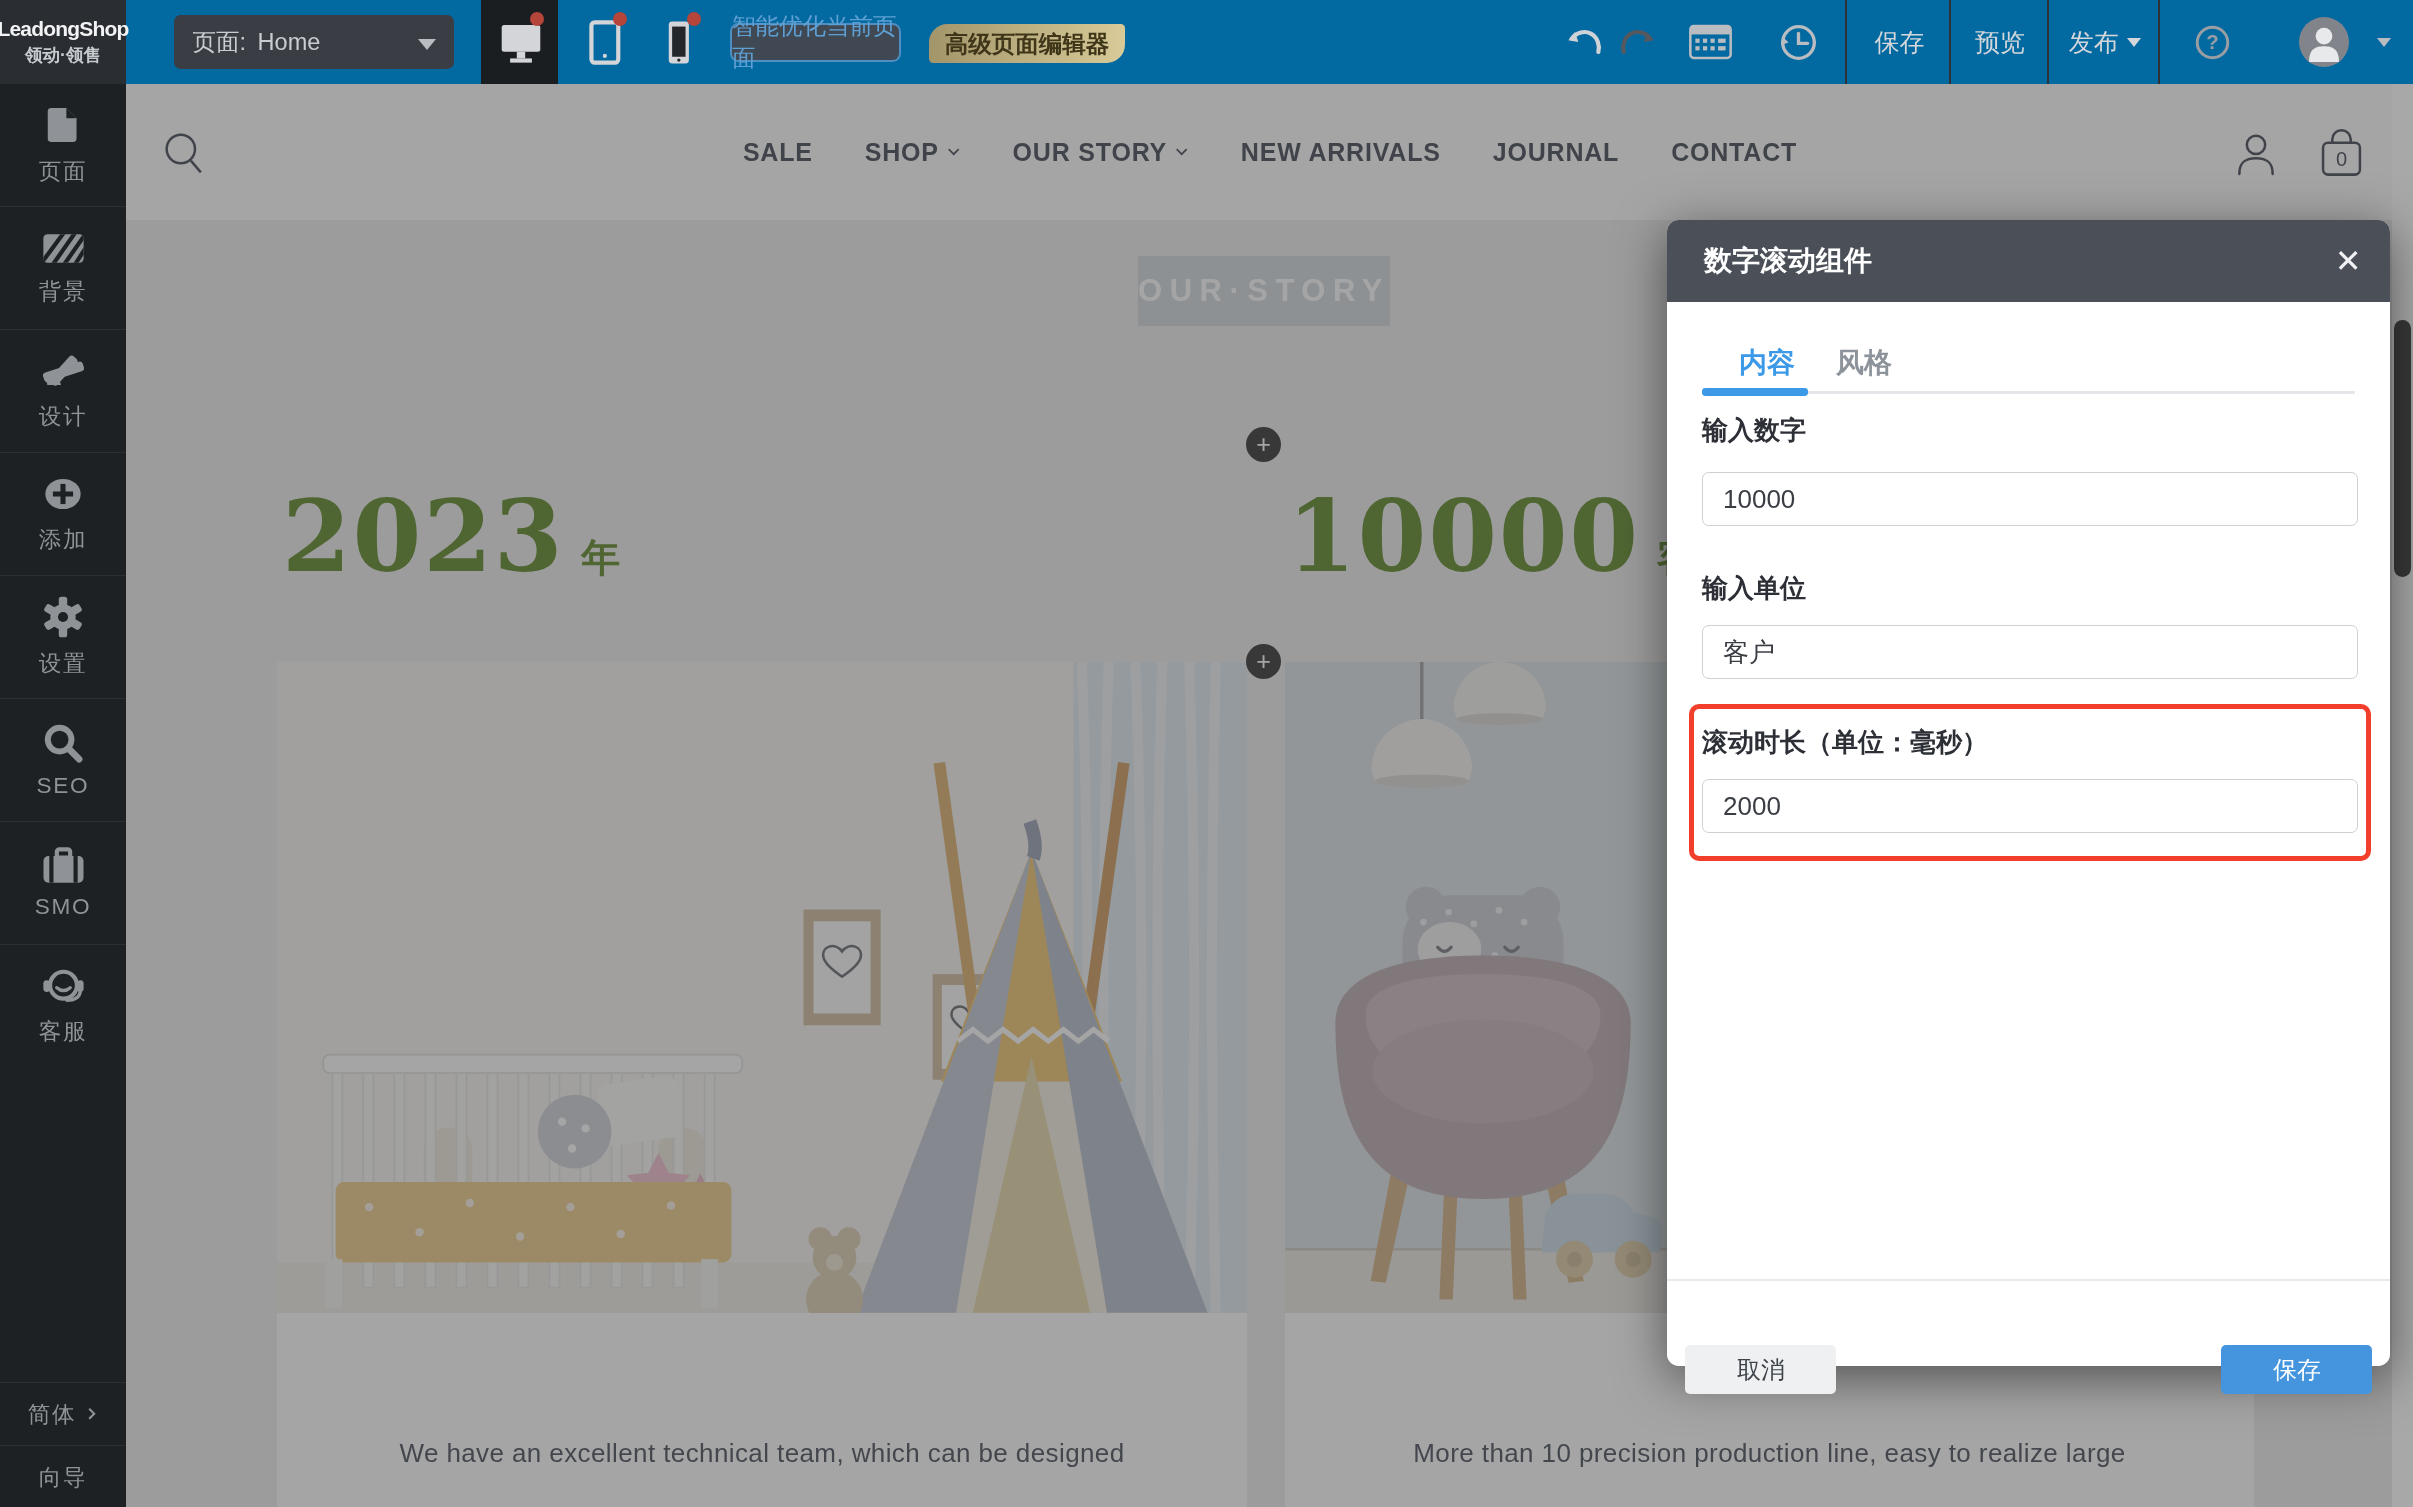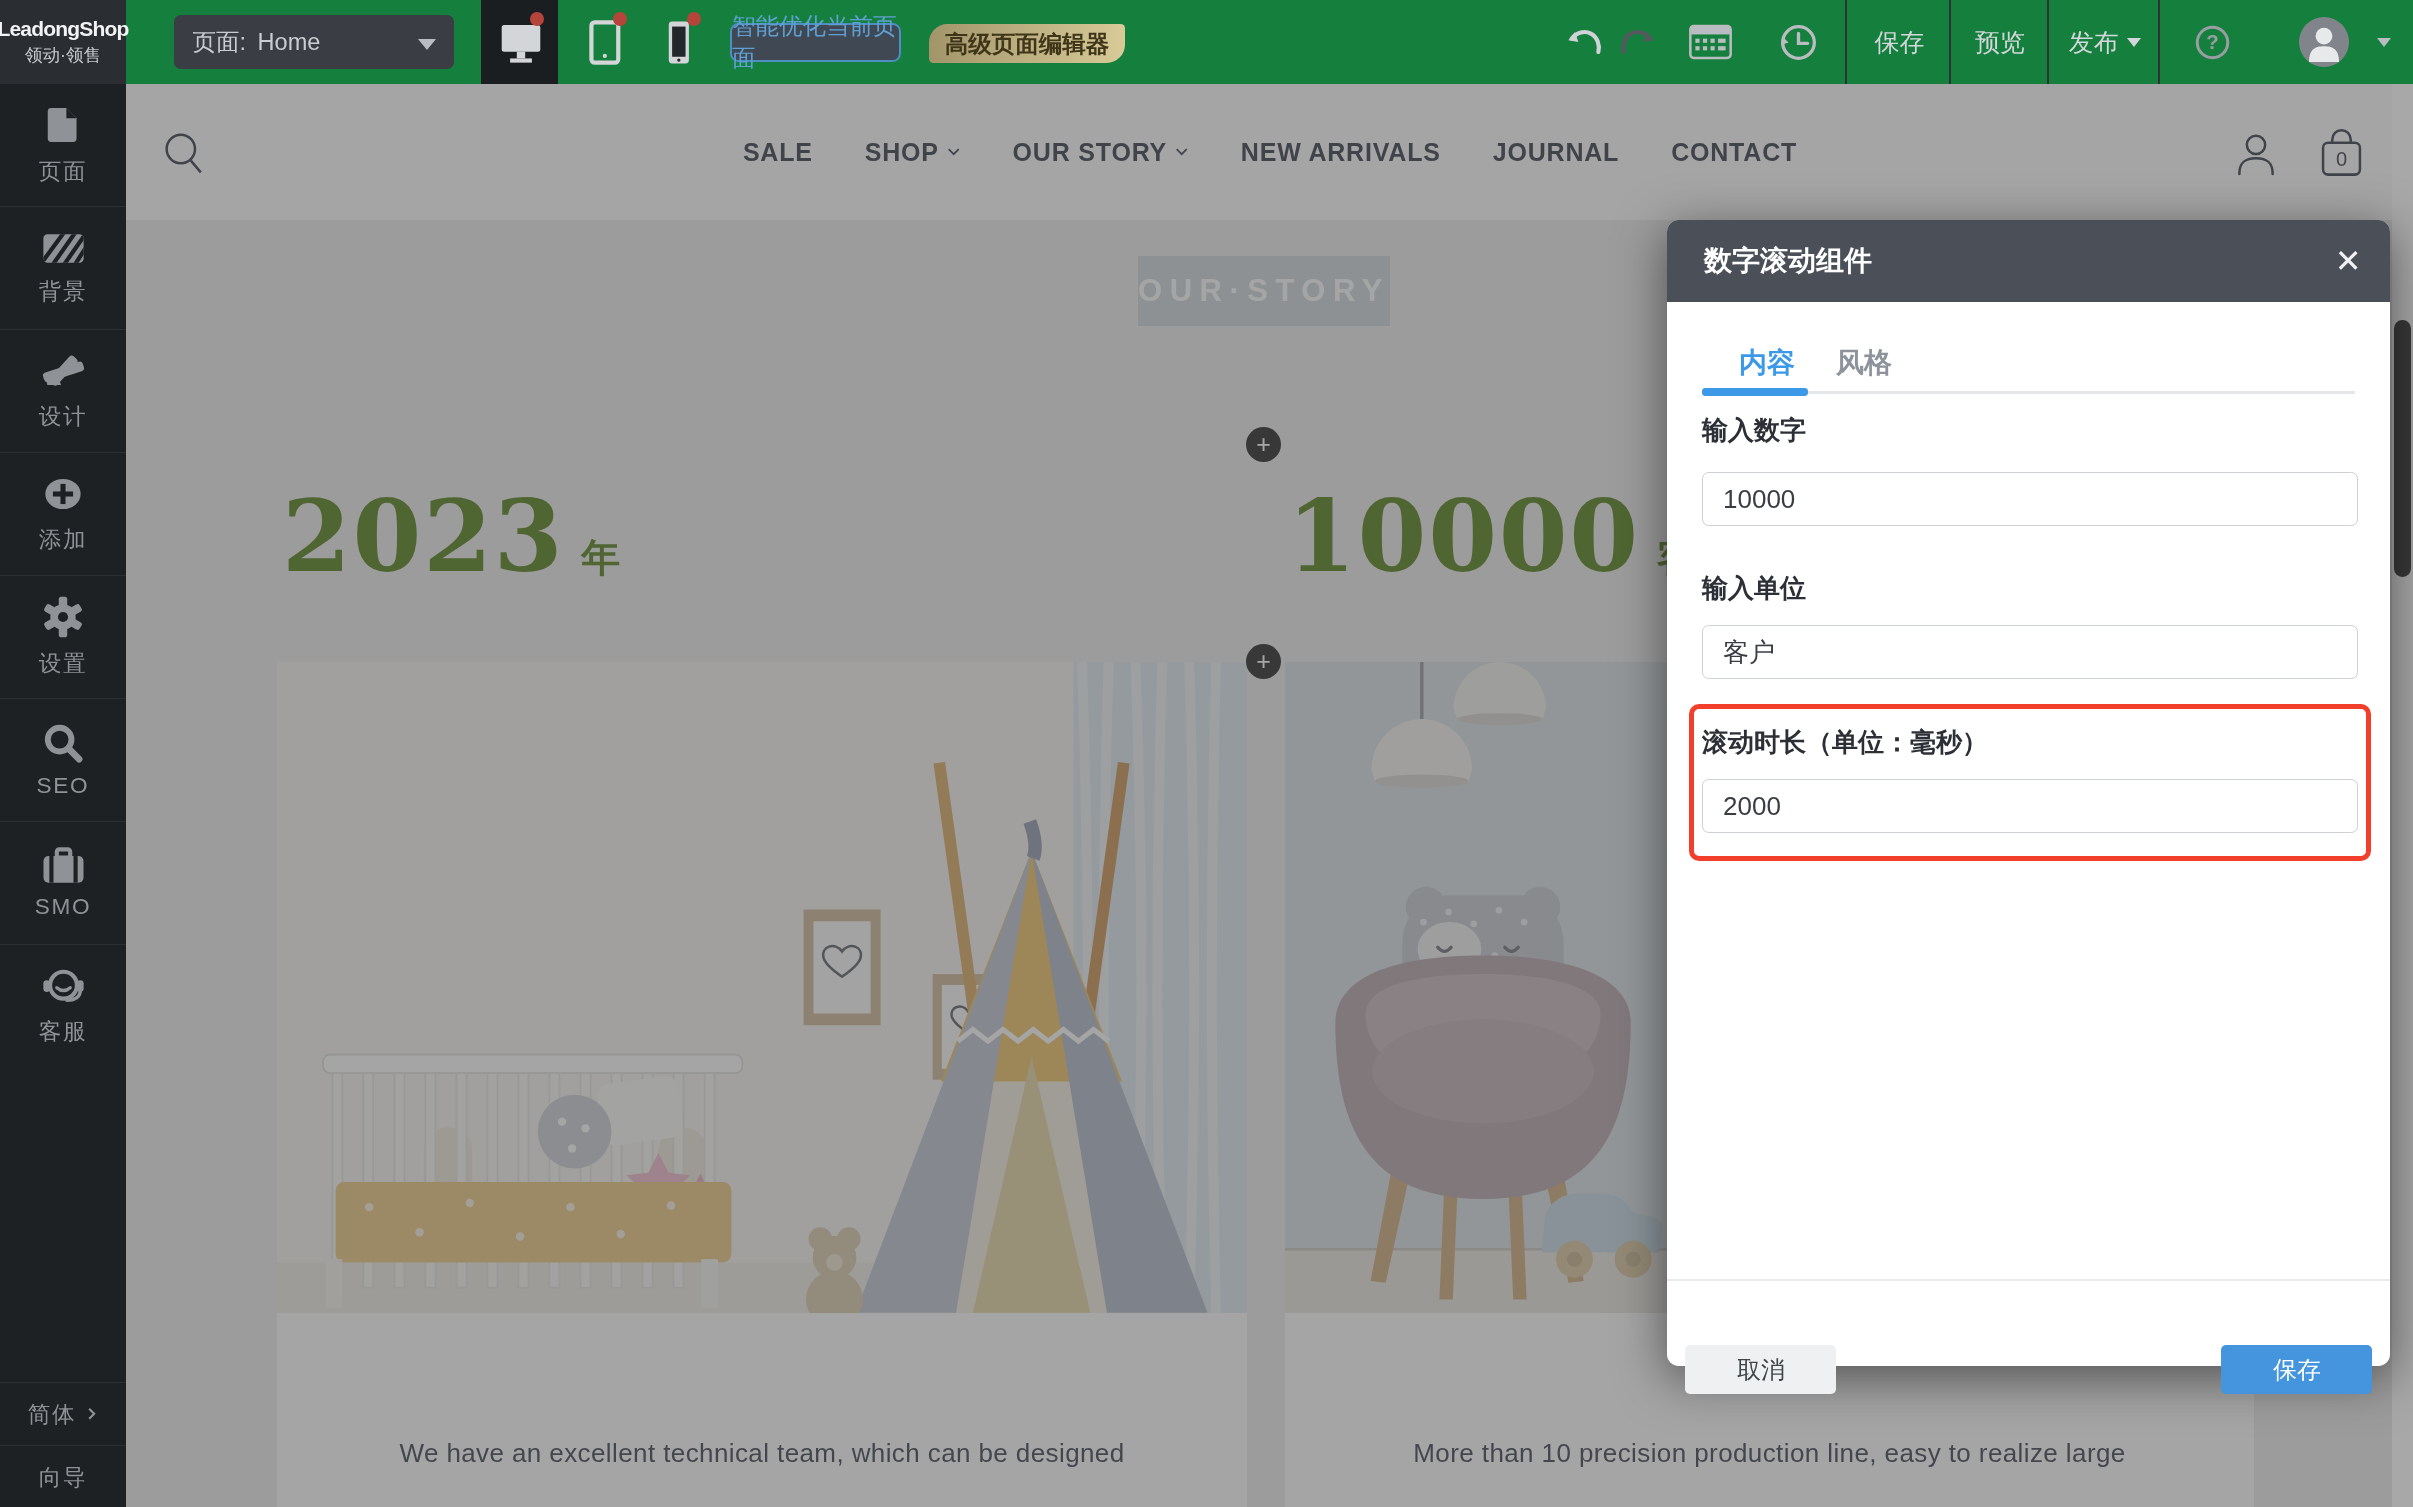--- a/index.html
+++ b/index.html
@@ -1,25 +1,25 @@
 <!DOCTYPE html>
 <html style="font-size:13.4px"><head>
 <meta charset="utf-8">
 <style>
   html,body{margin:0;padding:0;background:#111;}
   #app{position:relative;width:2413px;height:1508px;overflow:hidden;
        font-family:"Liberation Sans","DejaVu Sans",sans-serif;background:#ececec;}
   .abs{position:absolute;}
 
   
-  #topbar{position:absolute;left:0;top:0;width:2413px;height:84px;background:#15803d;z-index:40;}
+  #topbar{position:absolute;left:0;top:0;width:2413px;height:84px;background:#0369a1;z-index:40;}
   #logo{position:absolute;left:0;top:0;width:126px;height:84px;background:#2a2d31;
         display:flex;flex-direction:column;align-items:center;justify-content:center;gap:1.7px;}
   #logo .l1{color:#f2f3f4;font-size:21px;font-weight:700;letter-spacing:-0.8px;}
-  #logo .l2{color:#c7cace;font-size:17.6px;font-weight:400;}
+  #logo .l2{color:#c7cace;font-size:17.6px;font-weight:700;}
   #page-select{position:absolute;left:174px;top:15px;width:280px;height:54px;background:#3a3e44;border-radius:6.7px;
         display:flex;align-items:center;padding:0 18.4px;box-sizing:border-box;color:#c9ccd0;font-size:23.5px;gap:11.7px;cursor:pointer;}
   #page-select .caret{margin-left:auto;}
   .caret-down{width:0;height:0;border-left:9.2px solid transparent;border-right:9.2px solid transparent;border-top:11px solid #b9bcc0;display:inline-block;}
   #device-tile{position:absolute;left:481px;top:0;width:77px;height:84px;background:#1b1e21;}
   .dev{position:absolute;top:0;width:77px;height:84px;display:flex;align-items:center;justify-content:center;cursor:pointer;}
   .dev .dot{position:absolute;top:11.7px;right:15px;width:14.3px;height:14.3px;border-radius:50%;background:#b5443a;}
   .tb-icon{position:absolute;top:0;height:84px;display:flex;align-items:center;justify-content:center;cursor:pointer;}
   .tb-text{position:absolute;top:0;height:84px;display:flex;align-items:center;justify-content:center;
            color:#d3d6da;font-size:25px;cursor:pointer;gap:8.4px;}

